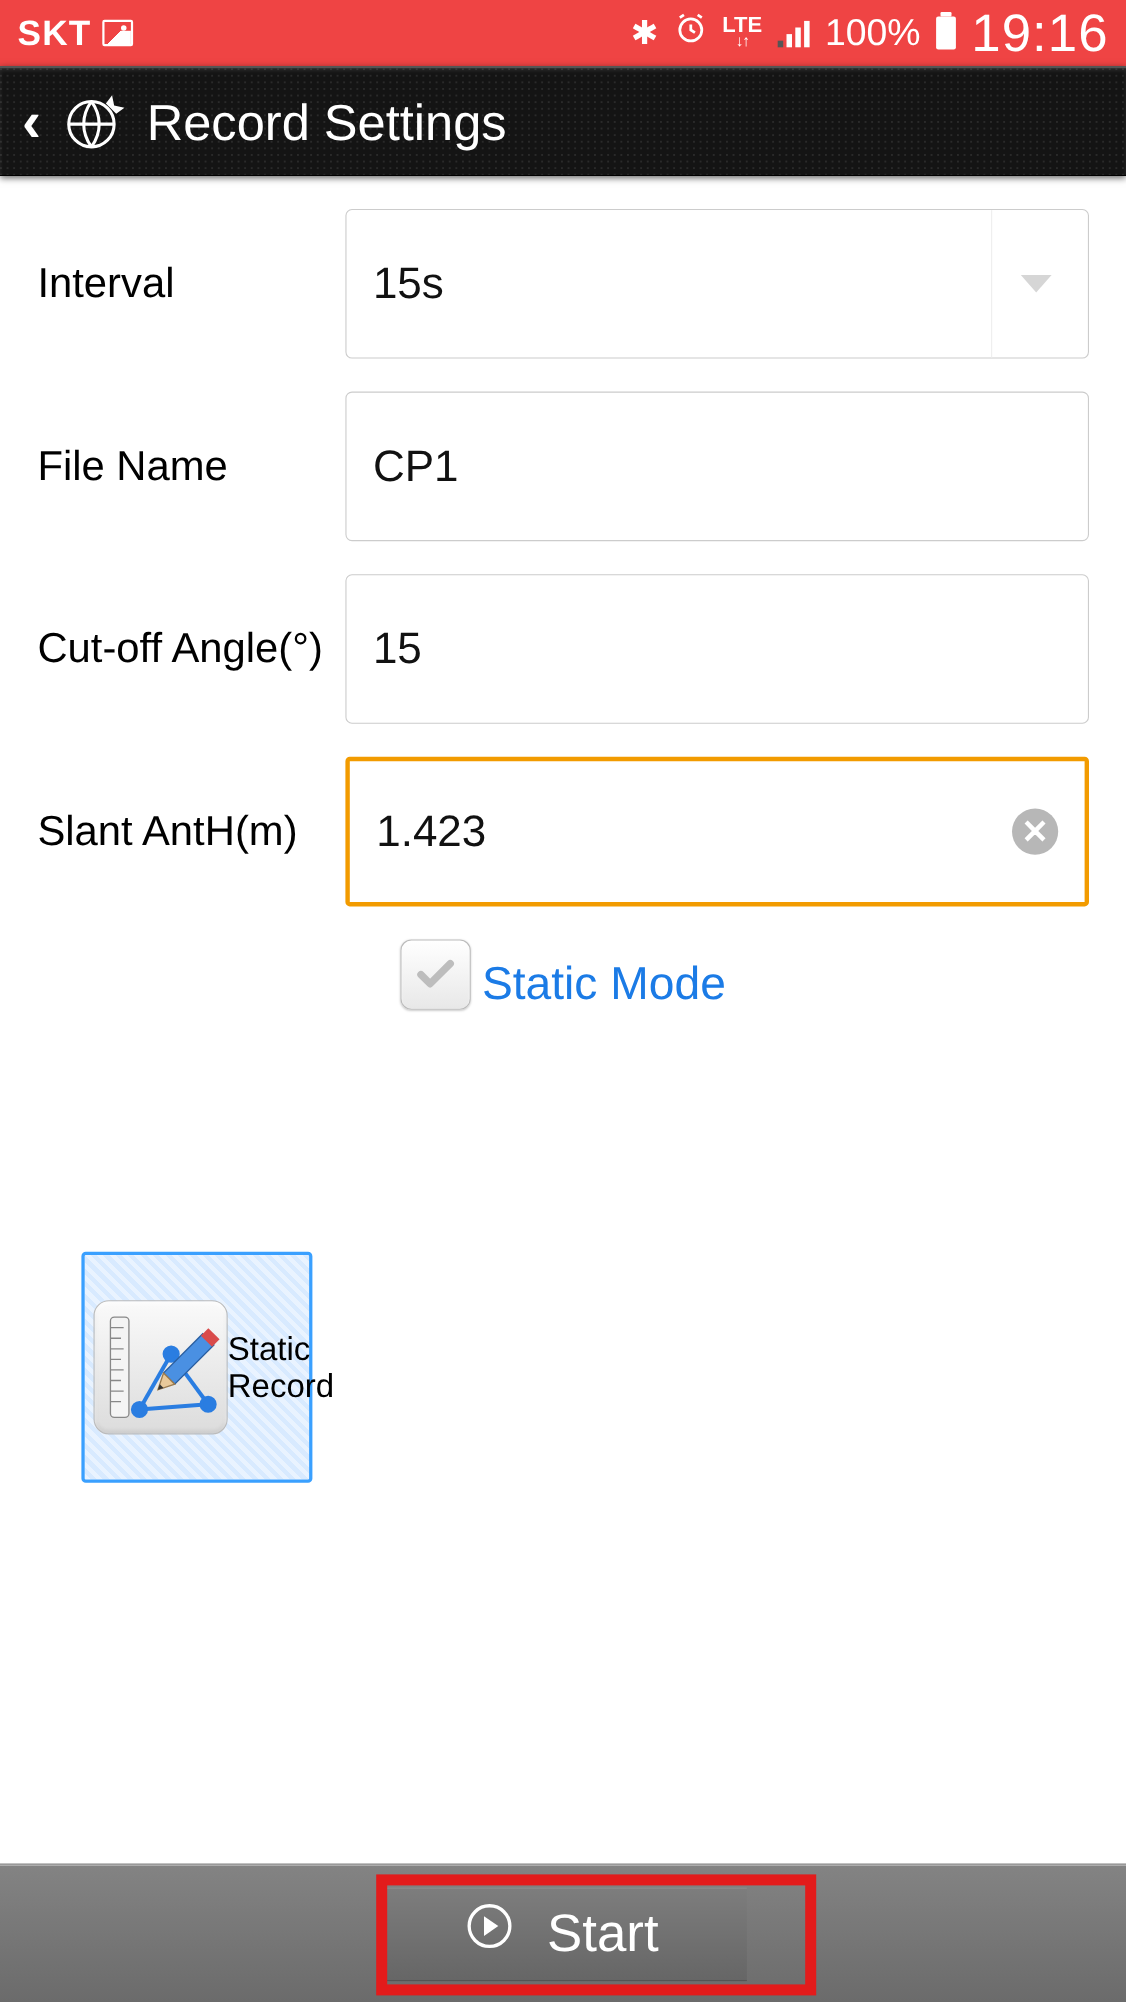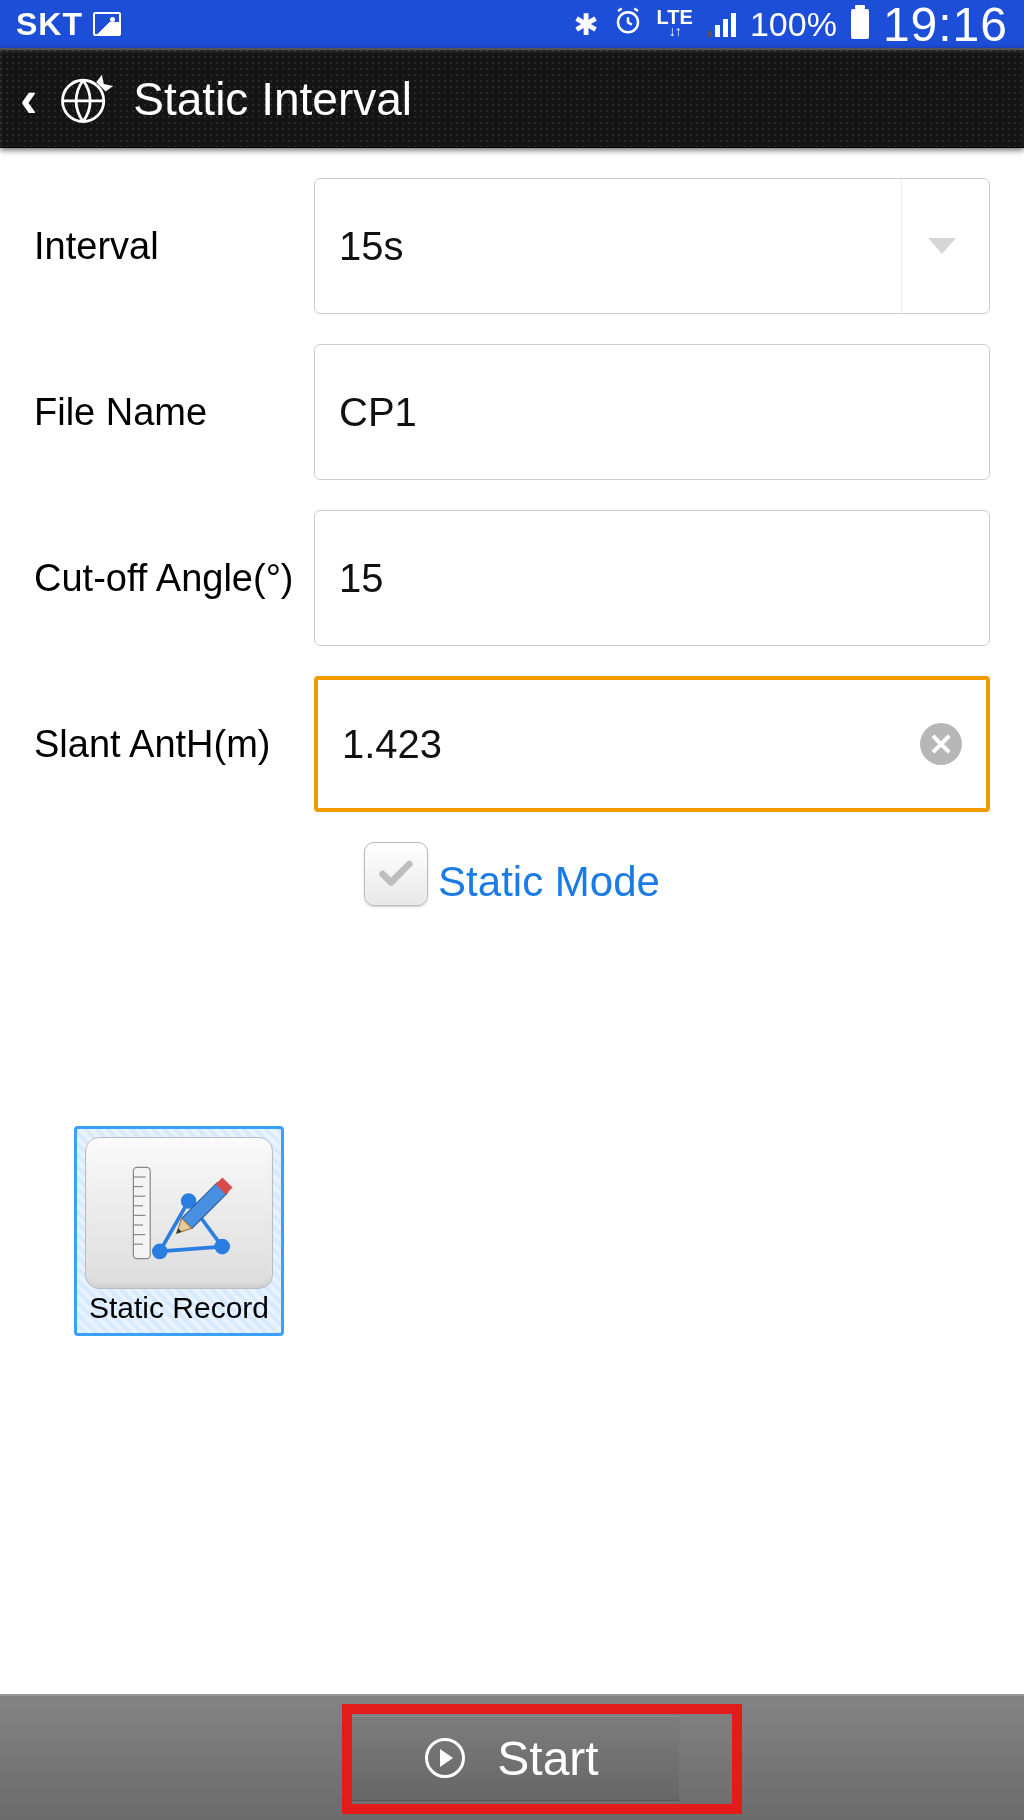--- a/index.html
+++ b/index.html
@@ -1,21 +1,21 @@
 <!DOCTYPE html>
 <html><head>
 <meta charset="utf-8">
 <style>
   * { box-sizing: border-box; margin: 0; padding: 0; }
   html, body { width: 1024px; height: 1820px; font-family: Arial, Helvetica, sans-serif; overflow: hidden; background: #fff; }
   
   
   .statusbar {
-    width: 1024px; height: 48px;
-    background: #1d4ed8;
+    width: 1024px; height: 60px;
+    background: #ef4444;
     color: #fff;
     display: flex; align-items: center;
     padding: 0 16px;
     font-size: 32px;
   }
   .statusbar .left { display: flex; align-items: center; gap: 10px; }
   .statusbar .right { margin-left: auto; display: flex; align-items: center; gap: 14px; font-size: 30px; }
   .carrier { font-weight: bold; letter-spacing: 1px; }
   .pic-icon { width: 28px; height: 24px; border: 2px solid #fff; position: relative; border-radius: 2px; }
   .pic-icon::before { content:""; position:absolute; bottom:0; left:0; right:0; height:12px;
@@ -74,40 +74,40 @@
     display:flex;align-items:center;justify-content:center;
   }
   .checkbox svg { width:40px; height:40px; }
   .static-mode-label { color:#1b7be6; font-size:42px; }
 
   .static-record {
     margin-top: 220px; margin-left: 40px;
     width: 210px; height: 210px;
     border: 3px solid #3aa0ff; border-radius: 4px;
     background: repeating-linear-gradient(45deg,#e9f3ff,#e9f3ff 4px,#d8eaff 4px,#d8eaff 8px);
-    display:flex; flex-direction:column; align-items:center; padding:8px;text-align:center;
+    display:flex; flex-direction:row; align-items:center; padding:8px;
   }
   .sr-inner {
     flex:1; width:100%; border-radius:14px; border:1px solid #bbb;
     background: linear-gradient(#fafafa,#dcdcdc);
     display:flex; align-items:center; justify-content:center;
     box-shadow: inset 0 2px 4px rgba(255,255,255,.8), inset 0 -2px 4px rgba(0,0,0,.1);
   }
   .sr-label { font-size: 30px; color:#000; margin-top:2px; }
 
   
   .bottombar {
     position:absolute; left:0; width:1024px;
     top: 1694px; height: 126px;
     background: linear-gradient(#838383,#6b6b6b);
     border-top: 2px solid #999;
     display:flex; align-items:center; justify-content:center;
   }
   .start-btn {
-    display:flex; align-items:center; gap:32px;
+    display:flex; gap:32px;
     color:#fff; font-size:48px;
     padding: 14px 80px;
     background: linear-gradient(#7d7d7d,#666);
     border-top:1px solid #8d8d8d; border-bottom:1px solid #555;
   }
   .start-highlight {
     position:absolute; border: 10px solid #e31b1b;
     width: 400px; height: 110px;
     left: 342px; top: 8px;
   }
@@ -148,21 +148,21 @@
 
 <div class="titlebar">
   <span class="back-chevron">‹</span>
   <span class="globe-icon">
     <svg viewBox="0 0 64 64" width="60" height="60" fill="none" stroke="#fff" stroke-width="3">
       <circle cx="30" cy="34" r="22"></circle>
       <path d="M8 34h44M30 12c10 14 10 30 0 44M30 12c-10 14-10 30 0 44"></path>
       <path d="M44 14l6-8 2 10 10 2-8 6" fill="#fff" stroke="none"></path>
     </svg>
   </span>
-  <span class="title-text">Static Interval</span>
+  <span class="title-text">Record Settings</span>
 </div>
 
 <div class="content">
 
   <div class="formrow">
     <label>Interval</label>
     <div class="field dropdown">
       <span>15s</span>
       <span class="dd-arrow-wrap">
         <span class="dd-arrow"></span>

